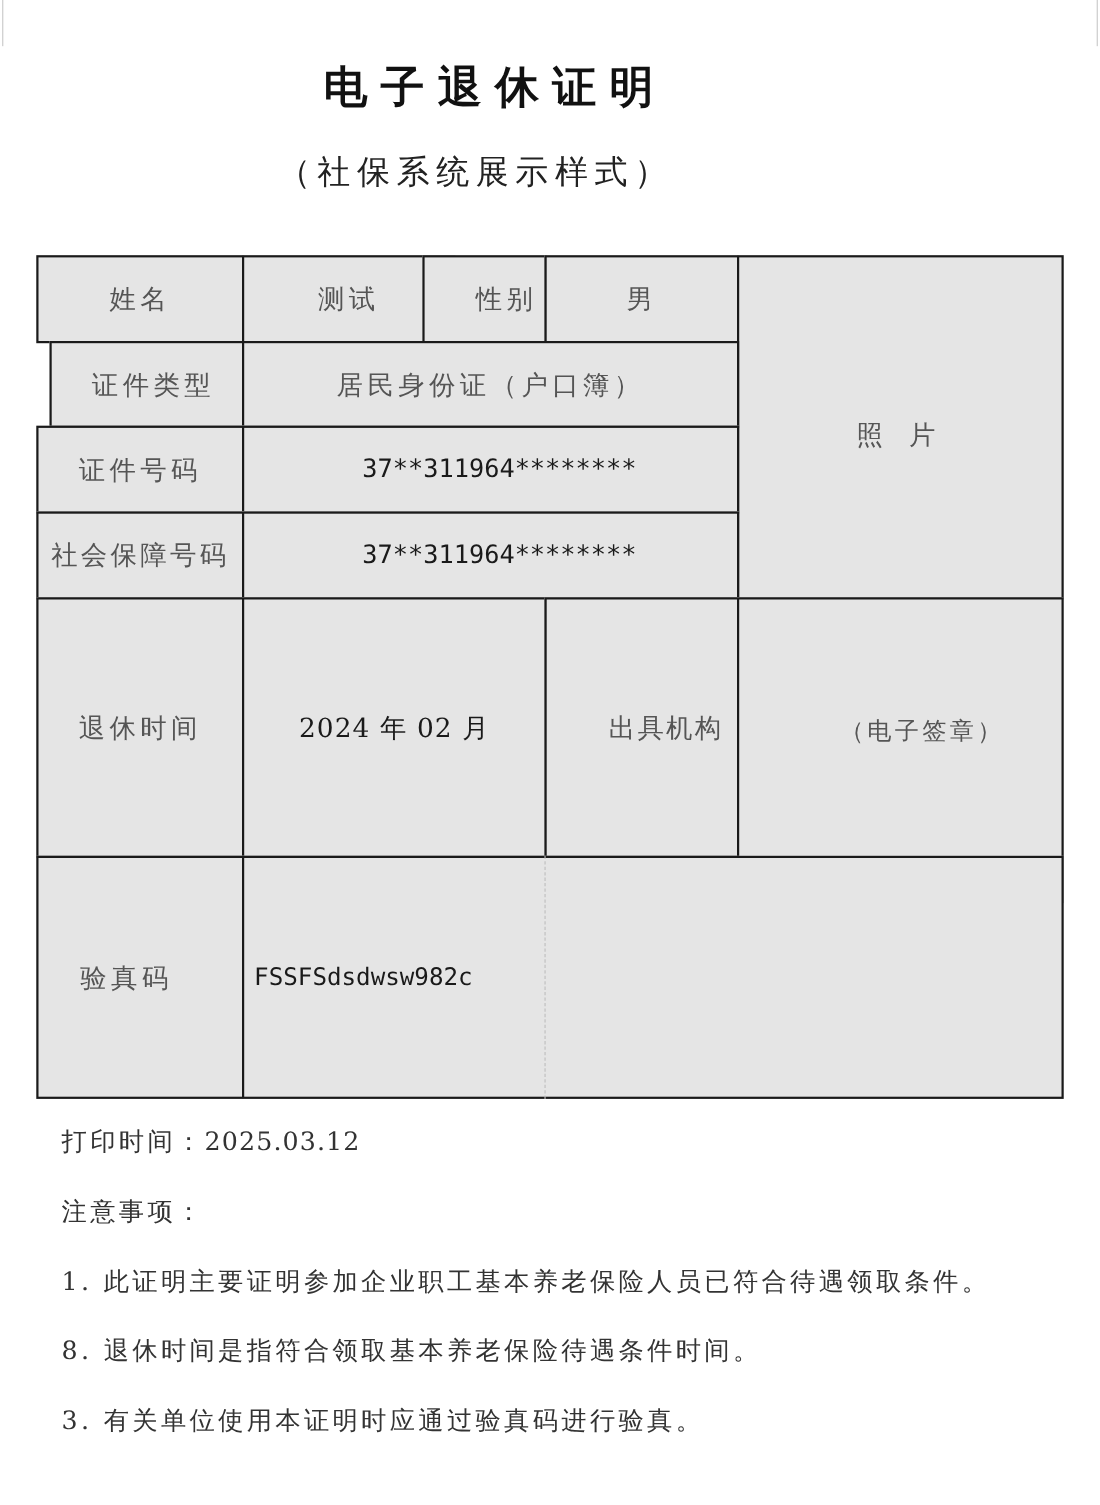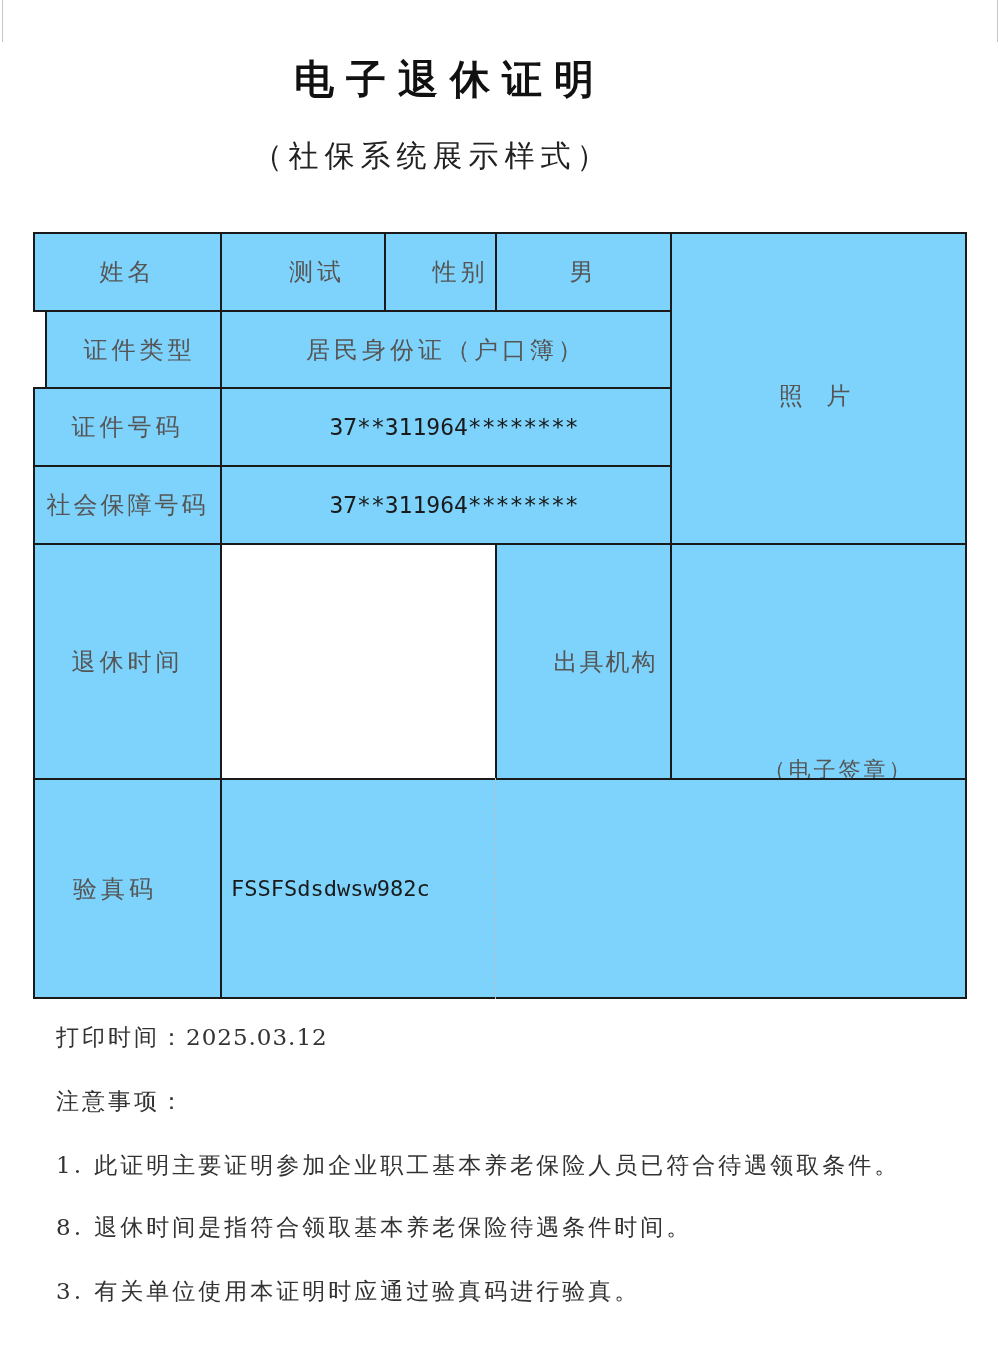--- a/index.html
+++ b/index.html
@@ -58,21 +58,21 @@
   }
   .cell {
     position: absolute;
     box-sizing: border-box;
     border: 2px solid #1a1a1a;
     display: flex;
     align-items: center;
     justify-content: center;
     font-size: 24px;
     color: #555;
-    background: #7dd3fc;
+    background: #e5e5e5;
   }
   .cell .txt { letter-spacing: 4px; }
   .value {
     color: #1a1a1a;
     font-family: "DejaVu Sans Mono", "Liberation Mono", monospace;
     letter-spacing: 0;
   }
   .value-cjk { color: #555; letter-spacing: 4px; }
 
   
@@ -150,24 +150,27 @@
   <div class="cell" style="left:0;top:233px;width:189px;height:80px;">
     <span class="txt" style="letter-spacing:3px;">社会保障号码</span>
   </div>
   <div class="cell" style="left:187px;top:233px;width:452px;height:80px;">
     <span class="value" style="font-size:23px;margin-left:16px;">37**311964********</span>
   </div>
 
   <div class="cell" style="left:0;top:311px;width:189px;height:237px;">
     <span class="txt">退休时间</span>
   </div>
+  <div class="cell" style="left:187px;top:311px;width:277px;height:237px;">
+    <span class="mono-num" style="color:#1a1a1a;font-size:24px;">2024 年 02 月</span>
+  </div>
   <div class="cell" style="left:462px;top:311px;width:177px;height:237px;">
     <span class="txt" style="letter-spacing:2px;margin-left:44px;">出具机构</span>
   </div>
-  <div class="cell" style="left:637px;top:311px;width:297px;height:278px;align-items:flex-end;padding-bottom:34px;padding-left:40px;">
+  <div class="cell" style="left:637px;top:311px;width:297px;height:278px;align-items:center;padding-bottom:34px;padding-left:40px;">
     <span class="txt" style="font-size:22px;letter-spacing:3px;">（电子签章）</span>
   </div>
 
   <div class="cell" style="left:0;top:546px;width:189px;height:221px;justify-content:flex-start;padding-left:38px;">
     <span class="txt">验真码</span>
   </div>
   <div class="cell" style="left:187px;top:546px;width:747px;height:221px;justify-content:flex-start;padding-left:9px;">
     <span class="value" style="font-size:22px;">FSSFSdsdwsw982c</span>
   </div>
   <div class="dashed-divider"></div>

